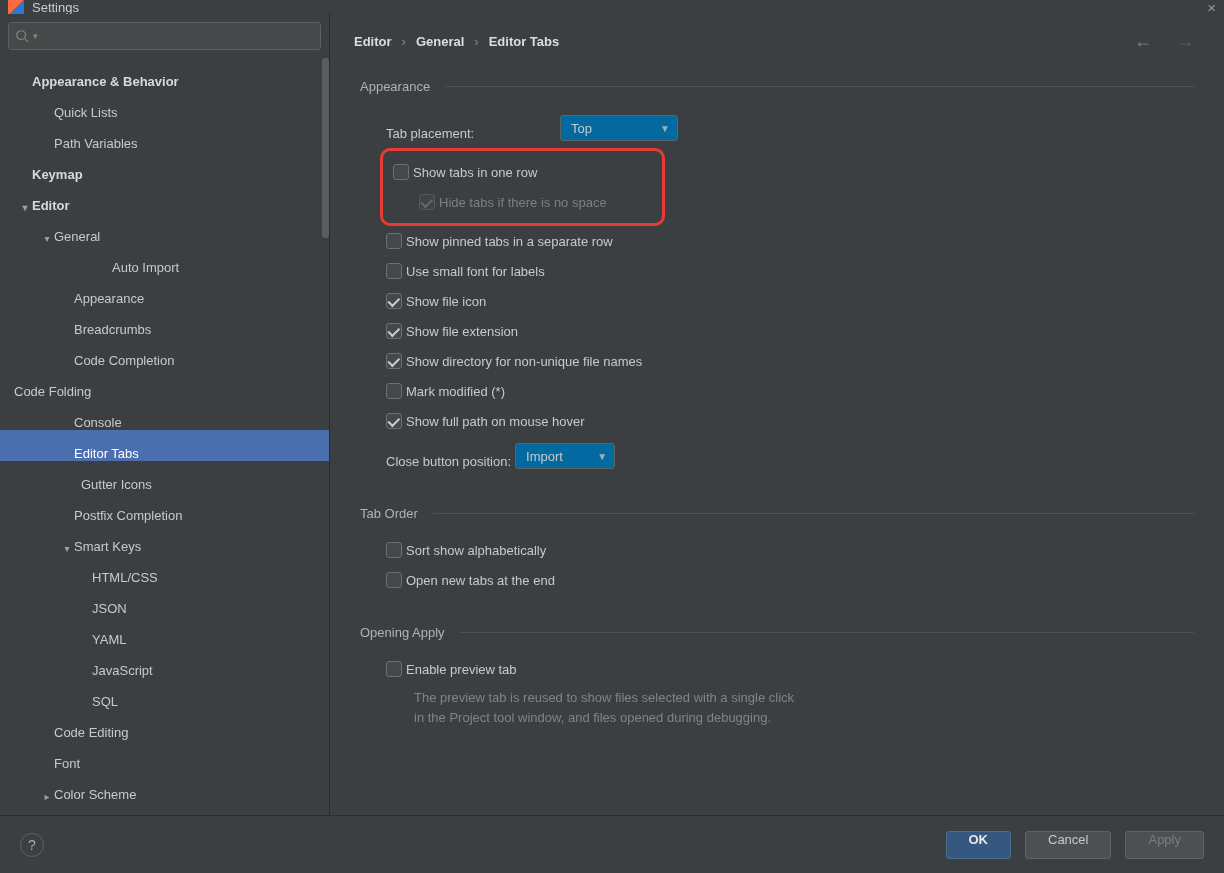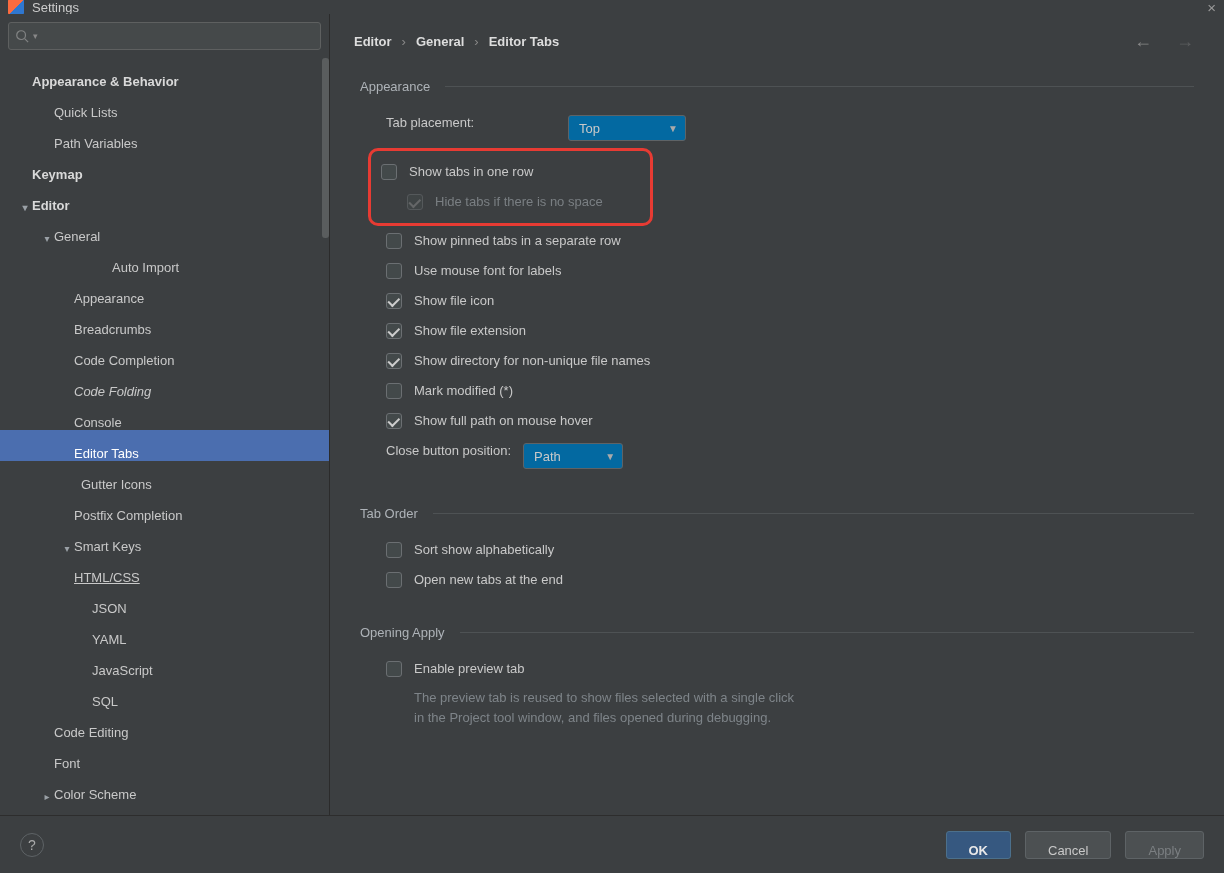--- a/index.html
+++ b/index.html
@@ -25,41 +25,41 @@
 .crumbs .path{display:flex;align-items:center;gap:10px;color:#ddd;font-weight:600;font-size:14px}
 .crumbs .sep{color:#888;font-weight:400}
 .crumbs .navbtn{color:#888;font-size:18px;padding:0 6px;cursor:pointer}
 .crumbs .navrow{display:flex;gap:12px}
 .scrollpane{flex:1;overflow:auto;position:relative;padding:0 30px 20px 30px}
 .scrollpane::-webkit-scrollbar{width:14px}
 .scrollpane::-webkit-scrollbar-thumb{background:#5a5d5e;border-radius:6px;border:3px solid #3c3f41}
 .section-head{display:flex;align-items:center;gap:15px;margin:10px 0 14px 0}
 .section-head .lbl{color:#aeb3b8;font-size:13px}
 .section-head .rule{flex:1;height:1px;background:#4e5254}
-.row{display:flex;align-items:flex-start;gap:12px;padding:7px 0 7px 26px}
+.row{display:flex;align-items:flex-end;gap:4px;padding:7px 0 7px 26px}
 .row.sub{padding-left:54px}
 .label-col{min-width:170px;color:#c9c9c9}
 select,.select{height:26px;background:#0369a1;border:1px solid #5e6366;border-radius:3px;color:#c9c9c9;padding:0 26px 0 10px;appearance:none;position:relative;min-width:118px;display:flex;align-items:center}
 .selectwrap{position:relative;display:inline-block}
 .selectwrap .caret{position:absolute;right:8px;top:50%;transform:translateY(-50%);pointer-events:none;color:#aaa;font-size:10px}
 .cb{width:16px;height:16px;border:1px solid #6b6f72;border-radius:3px;background:#43494a;display:flex;align-items:center;justify-content:center;flex-shrink:0}
 .cb.checked{background:#43494a;border-color:#6b6f72}
 .cb.checked::after{content:"";width:9px;height:5px;border-left:2px solid #ccc;border-bottom:2px solid #ccc;transform:rotate(-45deg) translate(0,-1px)}
 .cb.disabled{opacity:.55}
 .cb.disabled.checked::after{border-color:#888}
 .chk-label{color:#c9c9c9}
 .chk-label.disabled{color:#7a7f83}
-.highlight-box{border:3px solid #e73b33;border-radius:10px;padding:6px 4px;margin-left:8px;width:285px}
+.highlight-box{border:3px solid #e73b33;border-radius:10px;padding:6px 4px;margin-left:20px;width:285px}
 .highlight-box .row{padding-left:6px}
 .highlight-box .row.sub{padding-left:32px}
 .helptext{color:#7e8489;font-size:13px;line-height:1.55;padding:4px 0 0 54px;max-width:560px}
 .footer{height:58px;border-top:1px solid #2d2d2d;display:flex;align-items:center;padding:0 20px;justify-content:space-between;background:#3c3f41}
 .footer .help{width:24px;height:24px;border:1px solid #5e6366;border-radius:50%;display:flex;align-items:center;justify-content:center;color:#aaa;font-size:14px}
 .btns{display:flex;gap:14px}
-.btn{height:28px;padding:0 22px;border-radius:3px;border:1px solid #5e6366;background:#4c5052;color:#c9c9c9;display:flex;align-items:flex-end;cursor:pointer}
+.btn{height:28px;padding:0 22px;border-radius:3px;border:1px solid #5e6366;background:#4c5052;color:#c9c9c9;display:flex;align-items:flex-start;cursor:pointer}
 .btn.primary{background:#365880;border-color:#4c708c;color:#e8e8e8;font-weight:600}
 .btn.disabled{color:#7b7f82}
 </style>
 </head>
 <body>
 
 <div class="titlebar">
   <div class="left">
     <div class="appicon"></div>
     <span>Settings</span>
@@ -114,21 +114,21 @@
           <span>Appearance</span>
         </div>
         <div class="tree-item" style="padding-left: 60px;">
           <span class="exp"></span>
           <span>Breadcrumbs</span>
         </div>
         <div class="tree-item" style="padding-left: 60px;">
           <span class="exp"></span>
           <span>Code Completion</span>
         </div>
-        <div class="tree-item" style="padding-left: 60px; font-style: italic;">
+        <div class="tree-item" style="">
           <span class="exp"></span>
           <span>Code Folding</span>
         </div>
         <div class="tree-item" style="padding-left: 60px;">
           <span class="exp"></span>
           <span>Console</span>
         </div>
         <div class="tree-item selected" style="padding-left: 60px;">
           <span class="exp"></span>
           <span>Editor Tabs</span>
@@ -138,21 +138,21 @@
           <span>Gutter Icons</span>
         </div>
         <div class="tree-item" style="padding-left: 60px;">
           <span class="exp"></span>
           <span>Postfix Completion</span>
         </div>
         <div class="tree-item" style="padding-left: 60px;">
           <span class="exp">▾</span>
           <span>Smart Keys</span>
         </div>
-        <div class="tree-item" style="padding-left: 60px; text-decoration: underline;">
+        <div class="tree-item" style="padding-left: 78px;">
           <span class="exp"></span>
           <span>HTML/CSS</span>
         </div>
         <div class="tree-item" style="padding-left: 78px;">
           <span class="exp"></span>
           <span>JSON</span>
         </div>
         <div class="tree-item" style="padding-left: 78px;">
           <span class="exp"></span>
           <span>YAML</span>
@@ -222,21 +222,21 @@
           <span class="chk-label disabled">Hide tabs if there is no space</span>
         </div>
       </div>
 
       <div class="row">
         <div class="cb"></div>
         <span class="chk-label">Show pinned tabs in a separate row</span>
       </div>
       <div class="row">
         <div class="cb"></div>
-        <span class="chk-label">Use mouse font for labels</span>
+        <span class="chk-label">Use small font for labels</span>
       </div>
       <div class="row">
         <div class="cb checked"></div>
         <span class="chk-label">Show file icon</span>
       </div>
       <div class="row">
         <div class="cb checked"></div>
         <span class="chk-label">Show file extension</span>
       </div>
       <div class="row">
@@ -249,21 +249,21 @@
       </div>
       <div class="row">
         <div class="cb checked"></div>
         <span class="chk-label">Show full path on mouse hover</span>
       </div>
 
       <div class="row">
         <span class="label-col" style="min-width:auto">Close button position:</span>
         <span class="selectwrap">
           <div class="select" style="min-width:100px">
-              <span>Path</span>
+              <span>Import</span>
             </div>
           <span class="caret">▼</span>
         </span>
       </div>
 
       <div class="section-head" style="margin-top:30px">
         <span class="lbl">Tab Order</span>
           <div class="rule"></div>
       </div>
       <div class="row">

